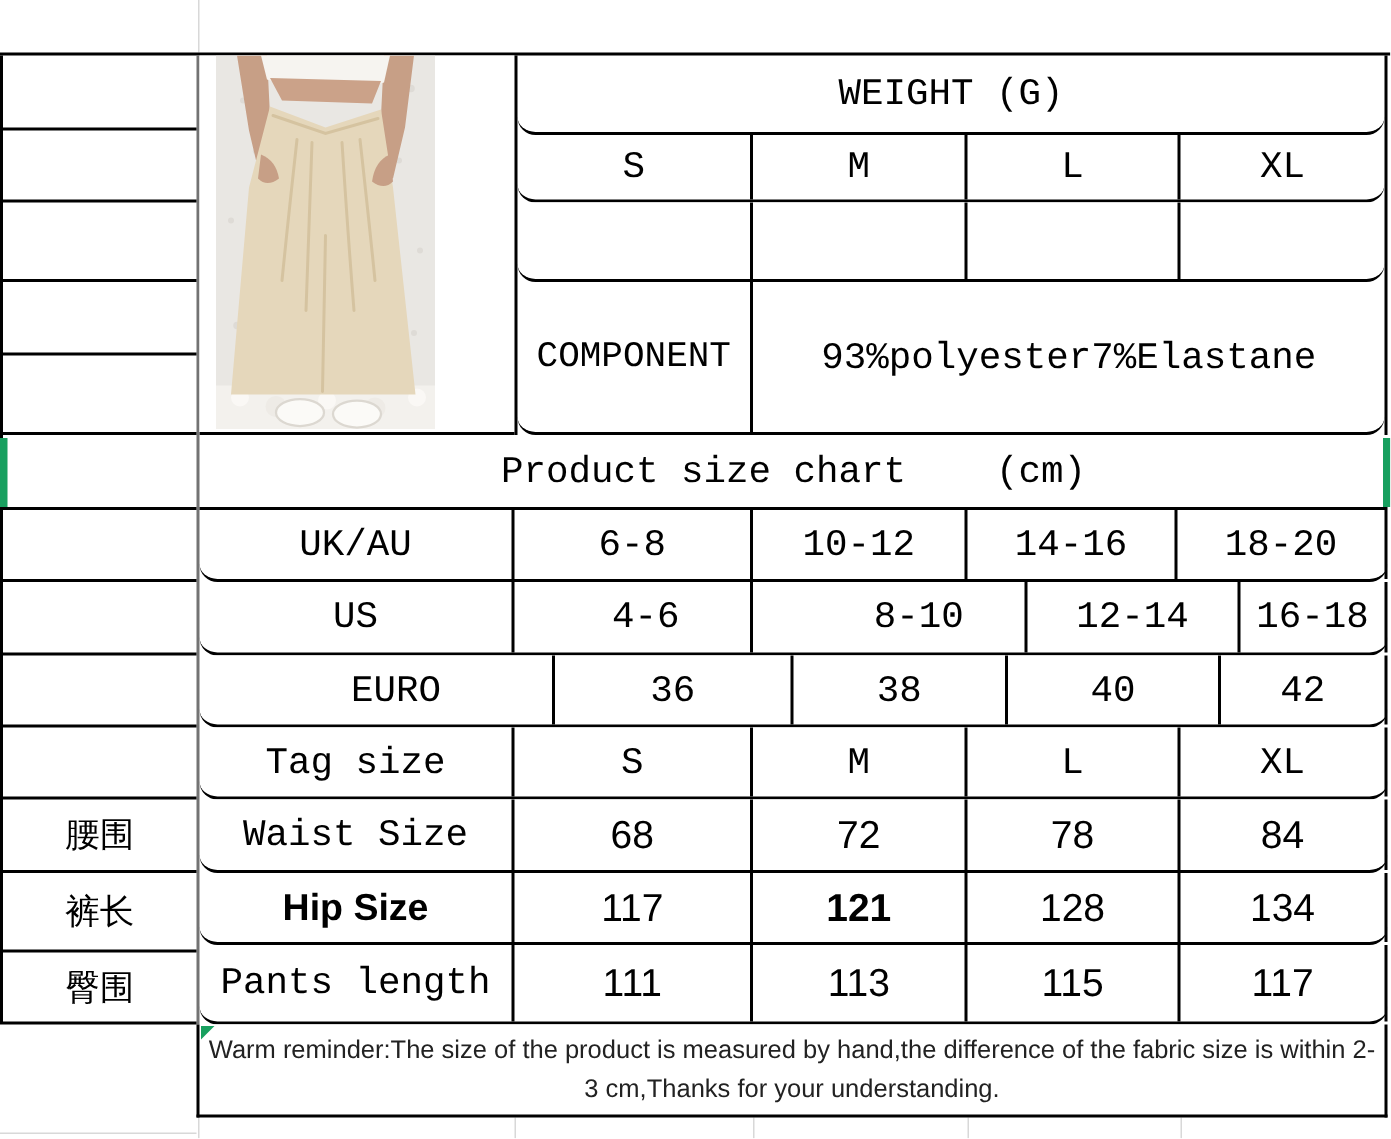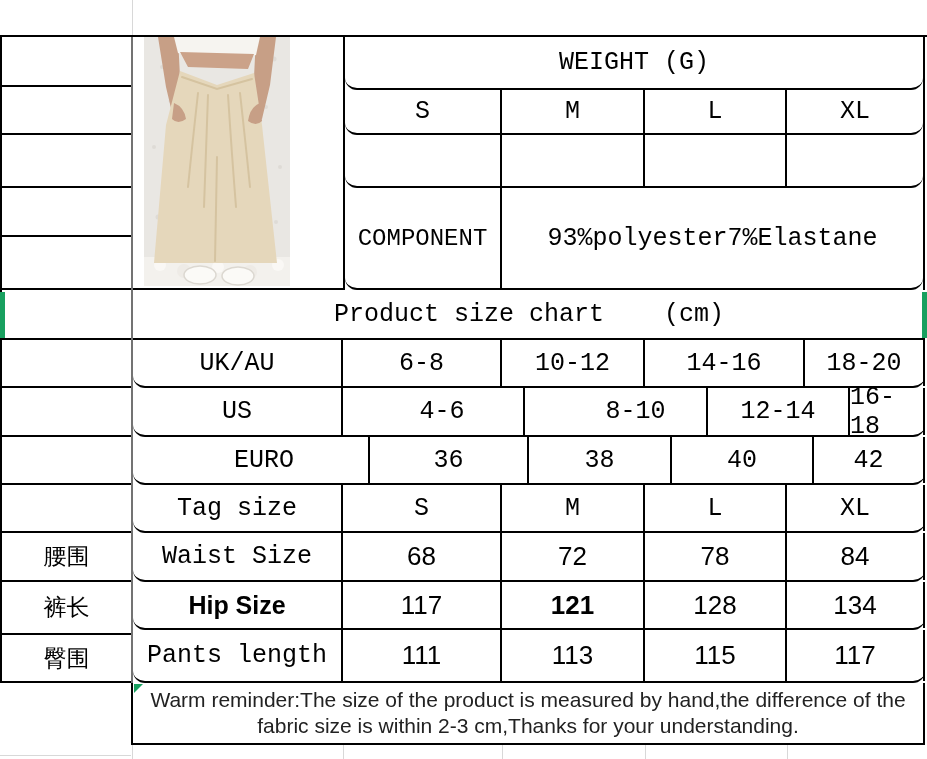--- a/index.html
+++ b/index.html
@@ -126,27 +126,27 @@
   <div class="abs" style="left:133px;top:290px;width:792px;height:50px;border-bottom:2px solid #000;display:flex;align-items:center;justify-content:center;">
     <span class="t25 pre">Product size chart    (cm)</span>
   </div>
   <div class="abs greenbar" style="left:0;top:292px;width:5px;height:46px;"></div>
   <div class="abs greenbar" style="left:922px;top:292px;width:5px;height:46px;"></div>
 
   <div class="abs cellrow bb" style="left:133px;top:340px;width:792px;height:48px;">
     <div class="c t25" style="width:210px;">UK/AU</div>
     <div class="c t25" style="width:159px;">6-8</div>
     <div class="c t25" style="width:143px;">10-12</div>
-    <div class="c t25" style="width:160px;">14-16</div>
+    <div class="c t25" style="width:140px;">14-16</div>
     <div class="c t25" style="flex:1;">18-20</div>
   </div>
 
   <div class="abs cellrow bb" style="left:133px;top:388px;width:792px;height:49px;">
     <div class="c t25" style="width:210px;">US</div>
-    <div class="c t25" style="width:182px;padding-left:18px;">4-6</div>
+    <div class="c t25" style="width:159px;padding-left:18px;">4-6</div>
     <div class="c t25" style="width:143px;margin-left:40px;">8-10</div>
     <div class="c t25" style="width:142px;">12-14</div>
     <div class="c t25" style="flex:1;">16-18</div>
   </div>
 
   <div class="abs cellrow bb" style="left:133px;top:437px;width:792px;height:48px;">
     <div class="c t25" style="width:210px;margin-left:27px;">EURO</div>
     <div class="c t25" style="width:159px;">36</div>
     <div class="c t25" style="width:143px;">38</div>
     <div class="c t25" style="width:142px;">40</div>
@@ -180,16 +180,16 @@
   <div class="abs cellrow bb" style="left:133px;top:630px;width:792px;height:53px;">
     <div class="c t25" style="width:210px;">Pants length</div>
     <div class="c v26" style="width:159px;">111</div>
     <div class="c v26" style="width:143px;">113</div>
     <div class="c v26" style="width:142px;">115</div>
     <div class="c v26" style="flex:1;">117</div>
   </div>
 
   <div class="abs" style="left:131px;top:683px;width:794px;height:62px;border:2px solid #000;border-top:none;display:flex;align-items:center;justify-content:center;">
     <div class="tri abs" style="left:1px;top:1px;"></div>
-    <div class="sans" style="font-size:21px;line-height:26px;text-align:center;padding:0 6px;color:#222;">Warm reminder:The size of the product is measured by hand,the difference of the fabric size is within 2-3 cm,Thanks for your understanding.</div>
+    <div class="sans" style="font-size:17px;line-height:26px;text-align:center;padding:0 6px;color:#222;">Warm reminder:The size of the product is measured by hand,the difference of the fabric size is within 2-3 cm,Thanks for your understanding.</div>
   </div>
 
 </div>
 
 </body></html>

